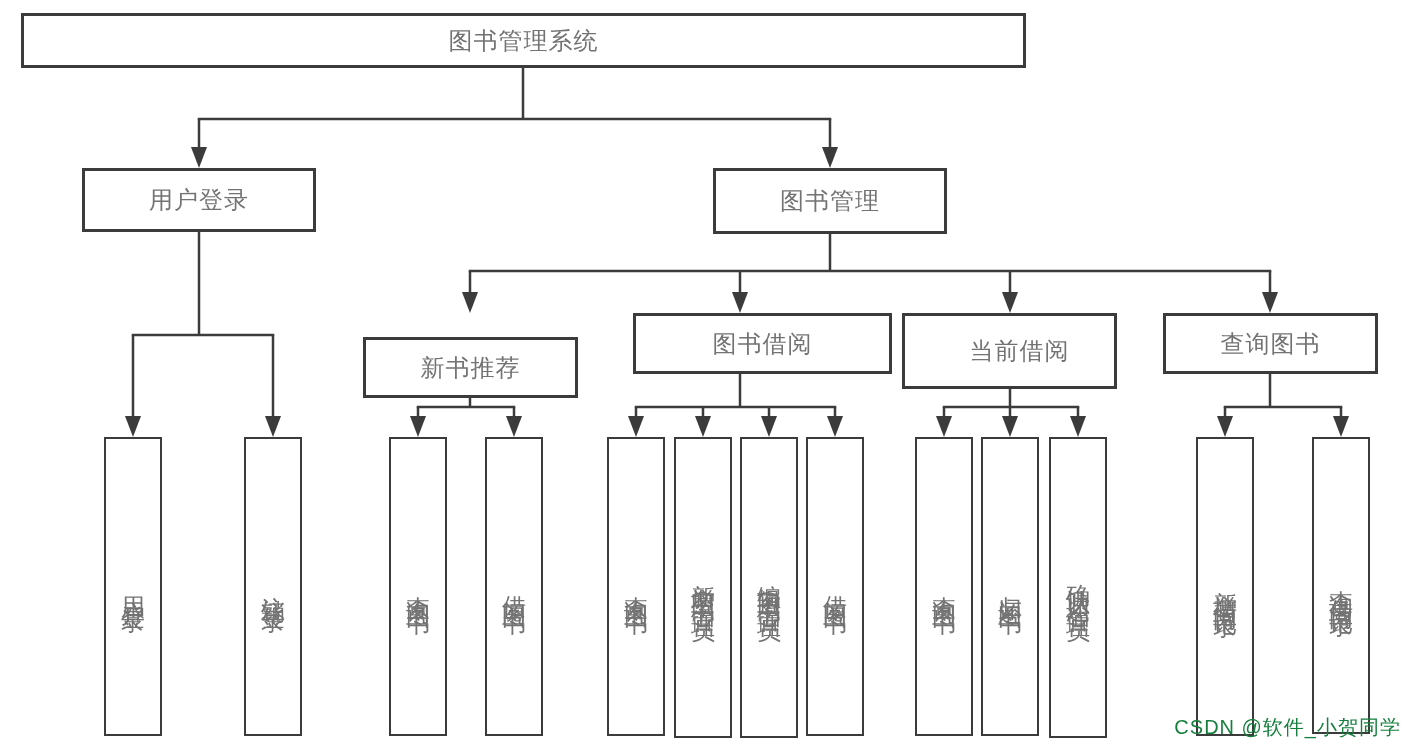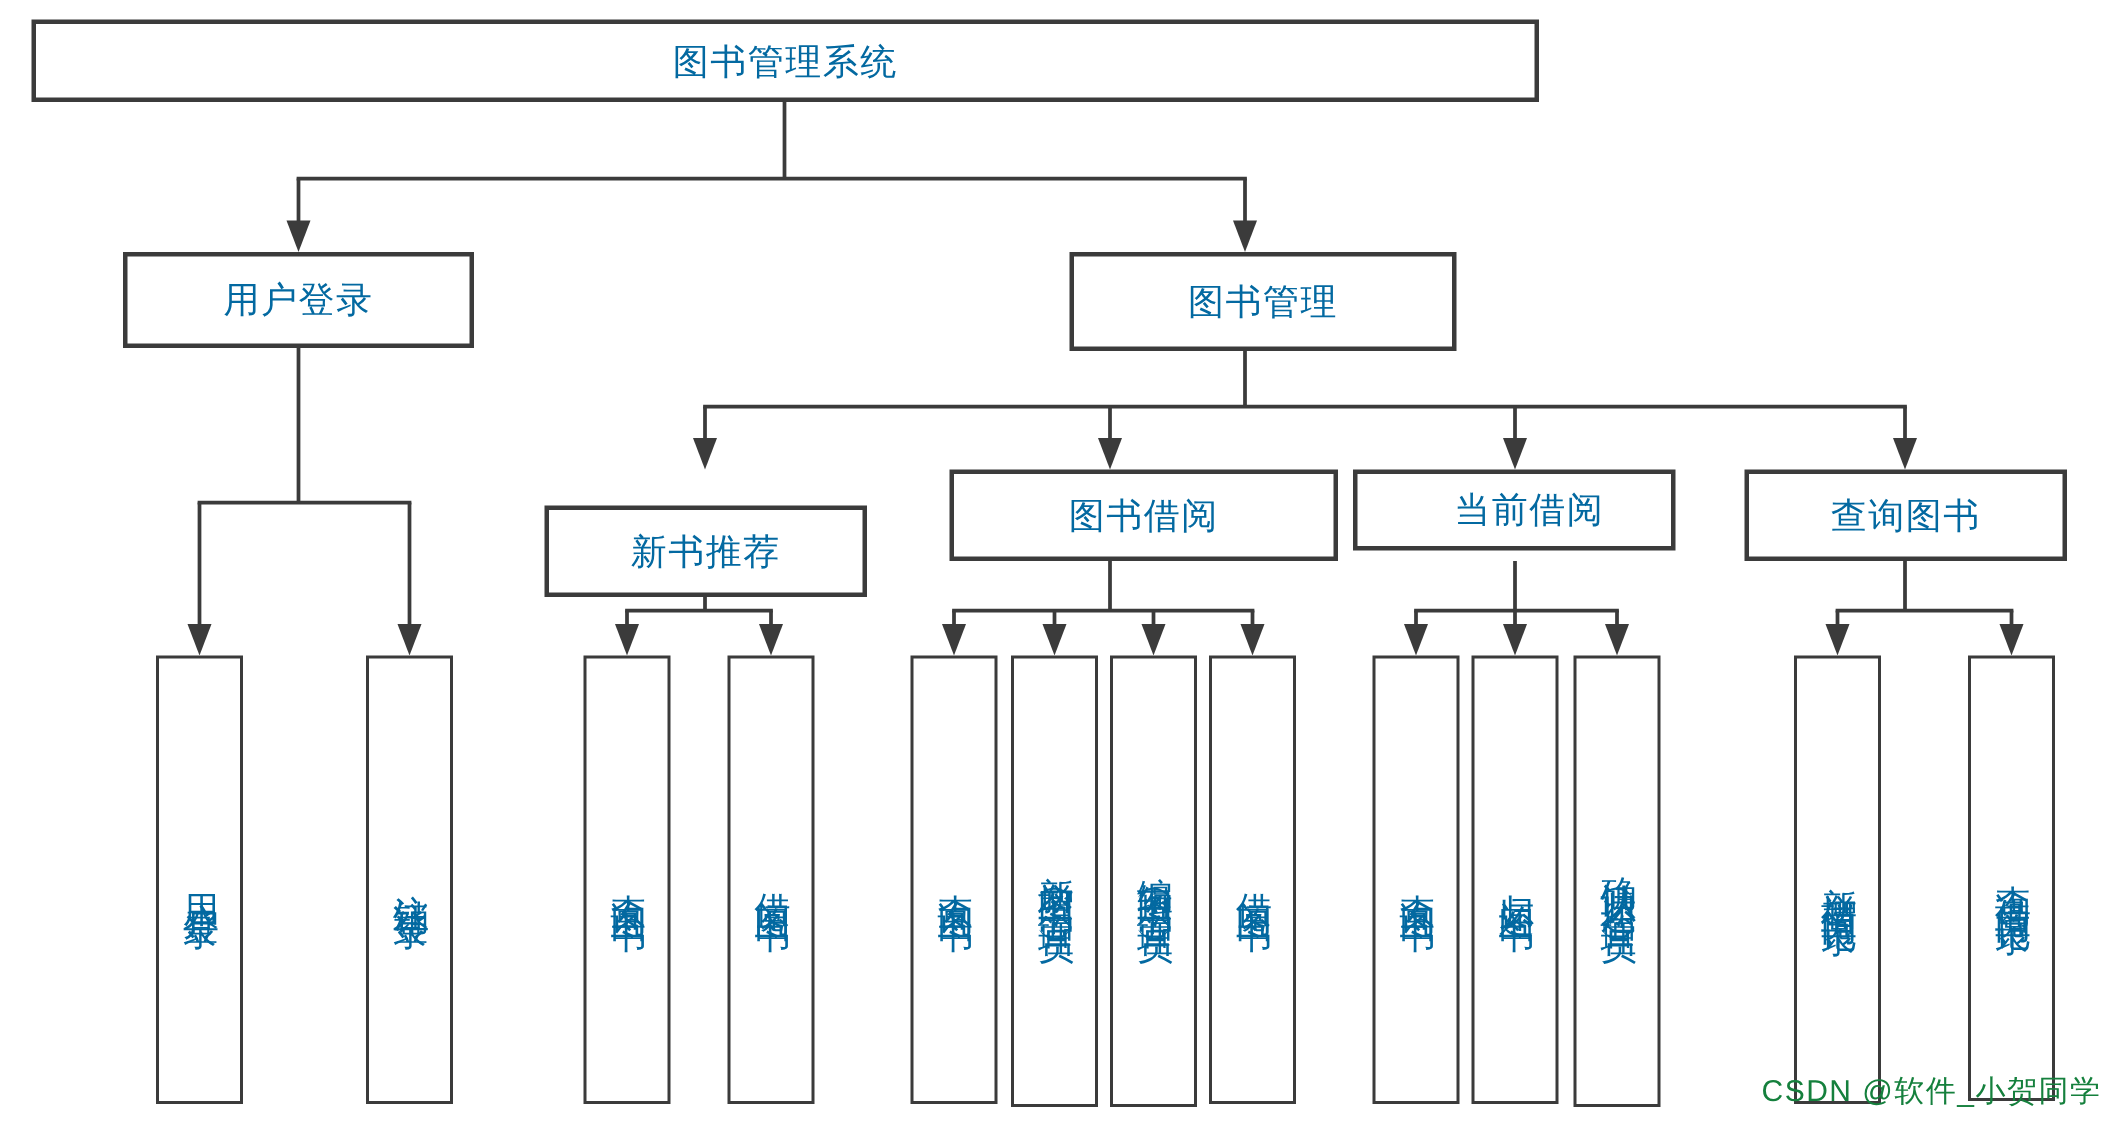--- a/index.html
+++ b/index.html
@@ -20,21 +20,21 @@
     left: 0;
     top: 0;
     width: 1405px;
     height: 747px;
     pointer-events: none;
   }
   .node {
     position: absolute;
     box-sizing: border-box;
     background: #ffffff;
-    color: #0369a1;
+    color: #737373;
     display: flex;
     align-items: center;
     justify-content: center;
     text-align: center;
   }
   .node.h {
     border: 3px solid #3b3b3b;
     font-size: 24px;
     letter-spacing: 1px;
   }
@@ -138,31 +138,31 @@
     </g>
   </svg>
 
   <div class="node h" style="left:21px; top:13px; width:1005px; height:55px;">
     <span>图书管理系统</span>
   </div>
 
   <div class="node h" style="left:82px; top:168px; width:234px; height:64px;">
     <span>用户登录</span>
   </div>
-  <div class="node h" style="left:713px; top:168px; width:258px; height:66px;">
+  <div class="node h" style="left:713px; top:168px; width:234px; height:66px;">
     <span>图书管理</span>
   </div>
 
   <div class="node h" style="left:363px; top:313px; width:215px; height:61px;margin-top:24px;">
     <span>新书推荐</span>
   </div>
   <div class="node h" style="left:633px; top:313px; width:259px; height:61px;">
     <span>图书借阅</span>
   </div>
-  <div class="node h" style="left:902px; top:313px; width:215px; height:54px;padding-left:20px;">
+  <div class="node h" style="left:902px; top:313px; width:215px; height:76px;padding-left:20px;">
     <span>当前借阅</span>
   </div>
   <div class="node h" style="left:1163px; top:313px; width:215px; height:61px;">
     <span>查询图书</span>
   </div>
 
   <div class="node v" style="left:104px; top:437px; width:58px; height:299px;">
     <span class="vtext">用户登录</span>
   </div>
   <div class="node v" style="left:244px; top:437px; width:58px; height:299px;">

